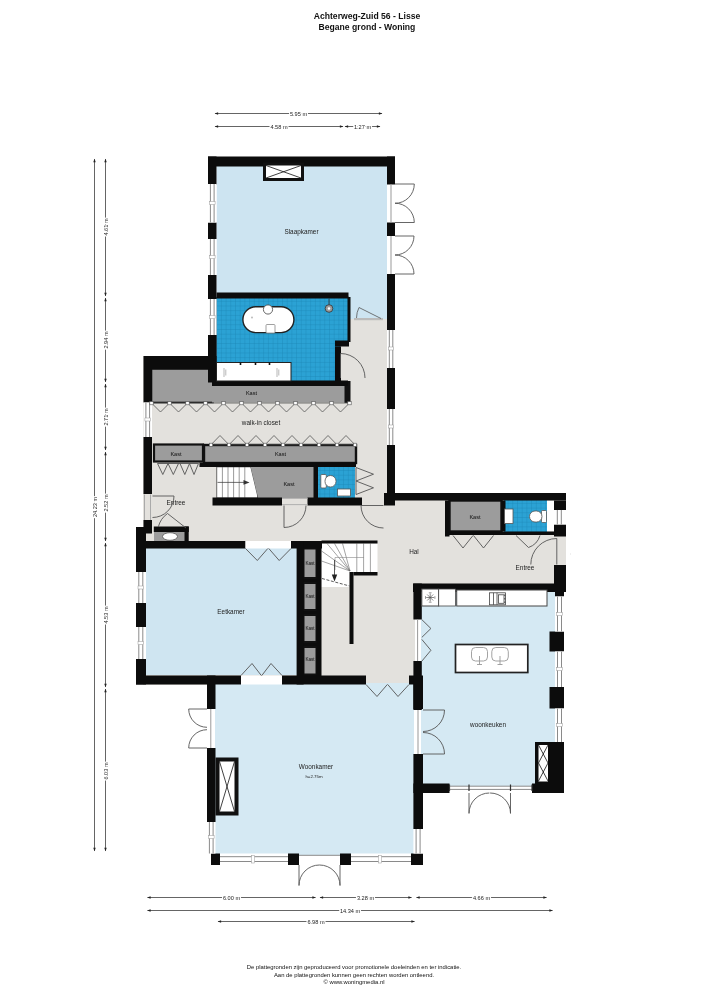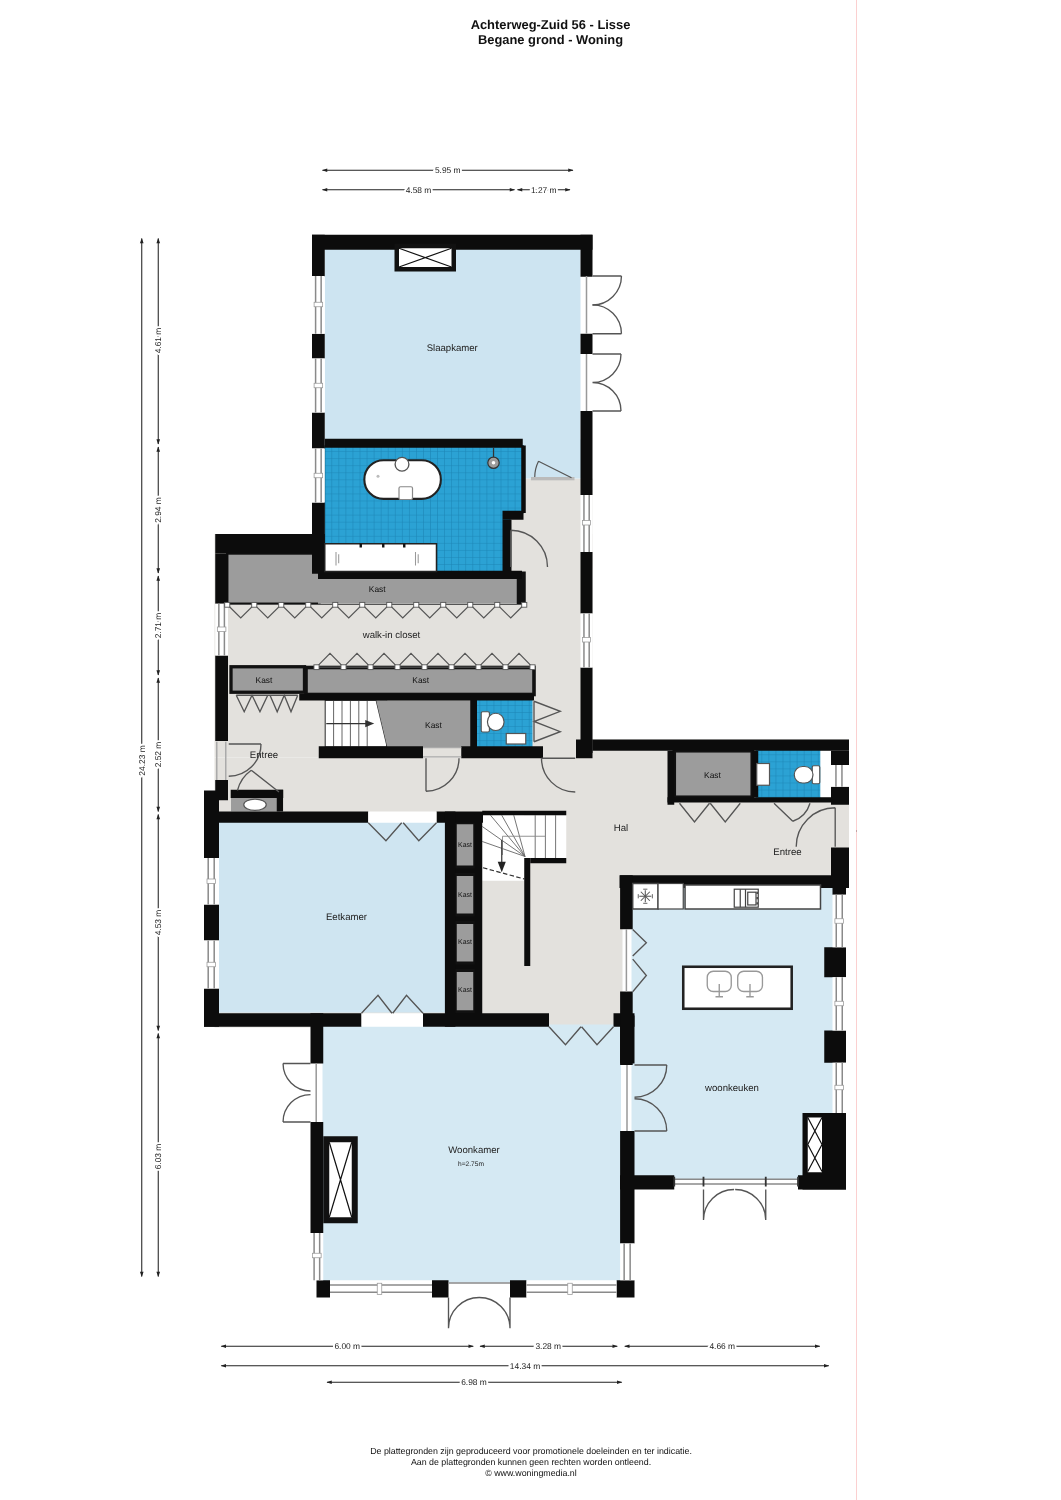--- a/index.html
+++ b/index.html
@@ -1,16 +1,16 @@
 <!DOCTYPE html>
 <html><head>
 <meta charset="utf-8">
 <style>
 html,body{margin:0;padding:0;background:#fff;}
-#page{position:relative;width:571px;height:1000px;background:#ef4444;overflow:hidden;}
+#page{position:relative;width:571px;height:1000px;background:#ec4899;overflow:hidden;}
 svg{display:block;}
 text{font-family:"Liberation Sans", sans-serif;}
 </style>
 </head>
 <body>
 <div id="page">
 <svg width="707" height="1000" viewBox="0 0 707 1000">
 <defs>
 <pattern id="tile" width="4.7" height="4.7" patternUnits="userSpaceOnUse">
 <rect width="4.7" height="4.7" fill="#2ba2d4"></rect>

